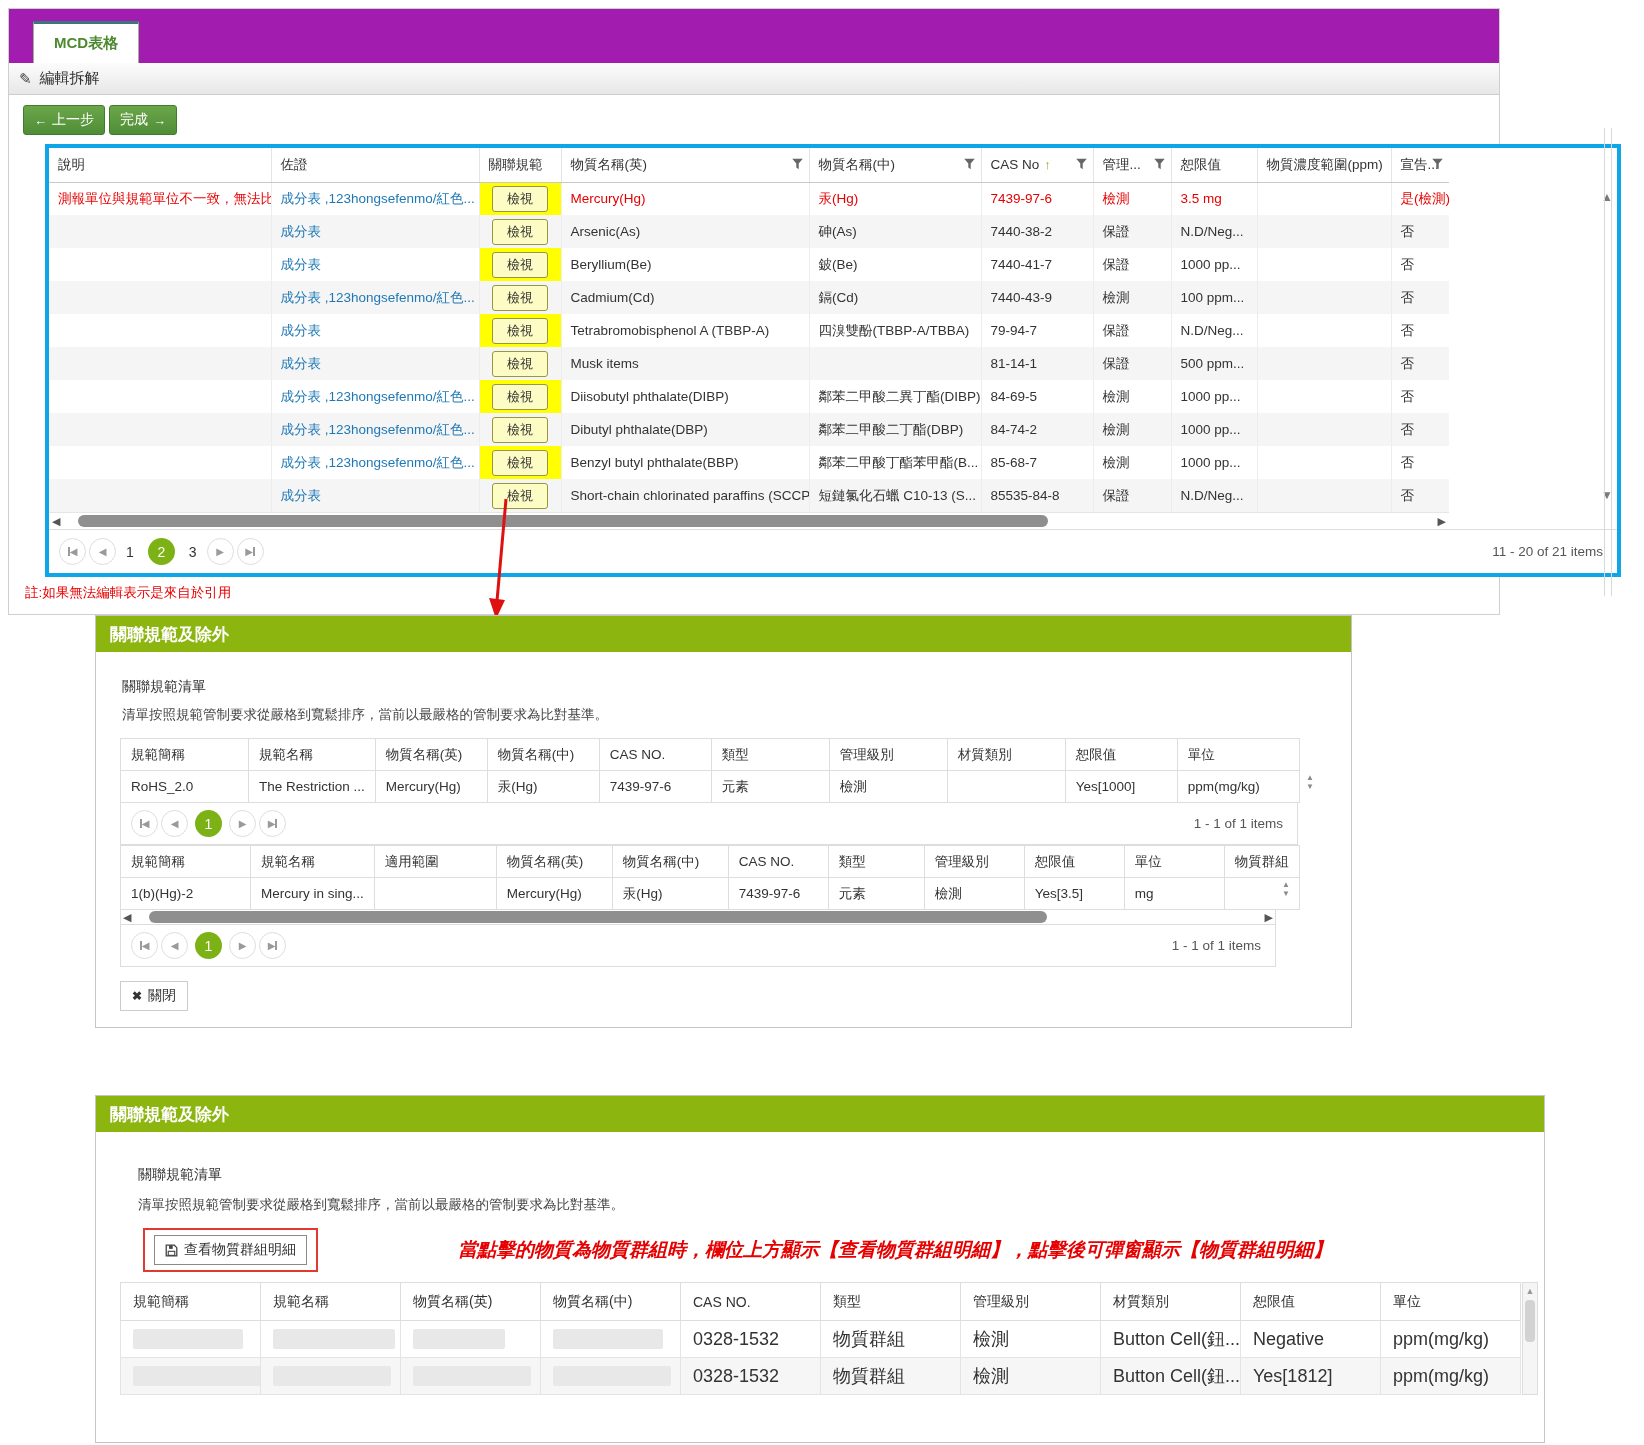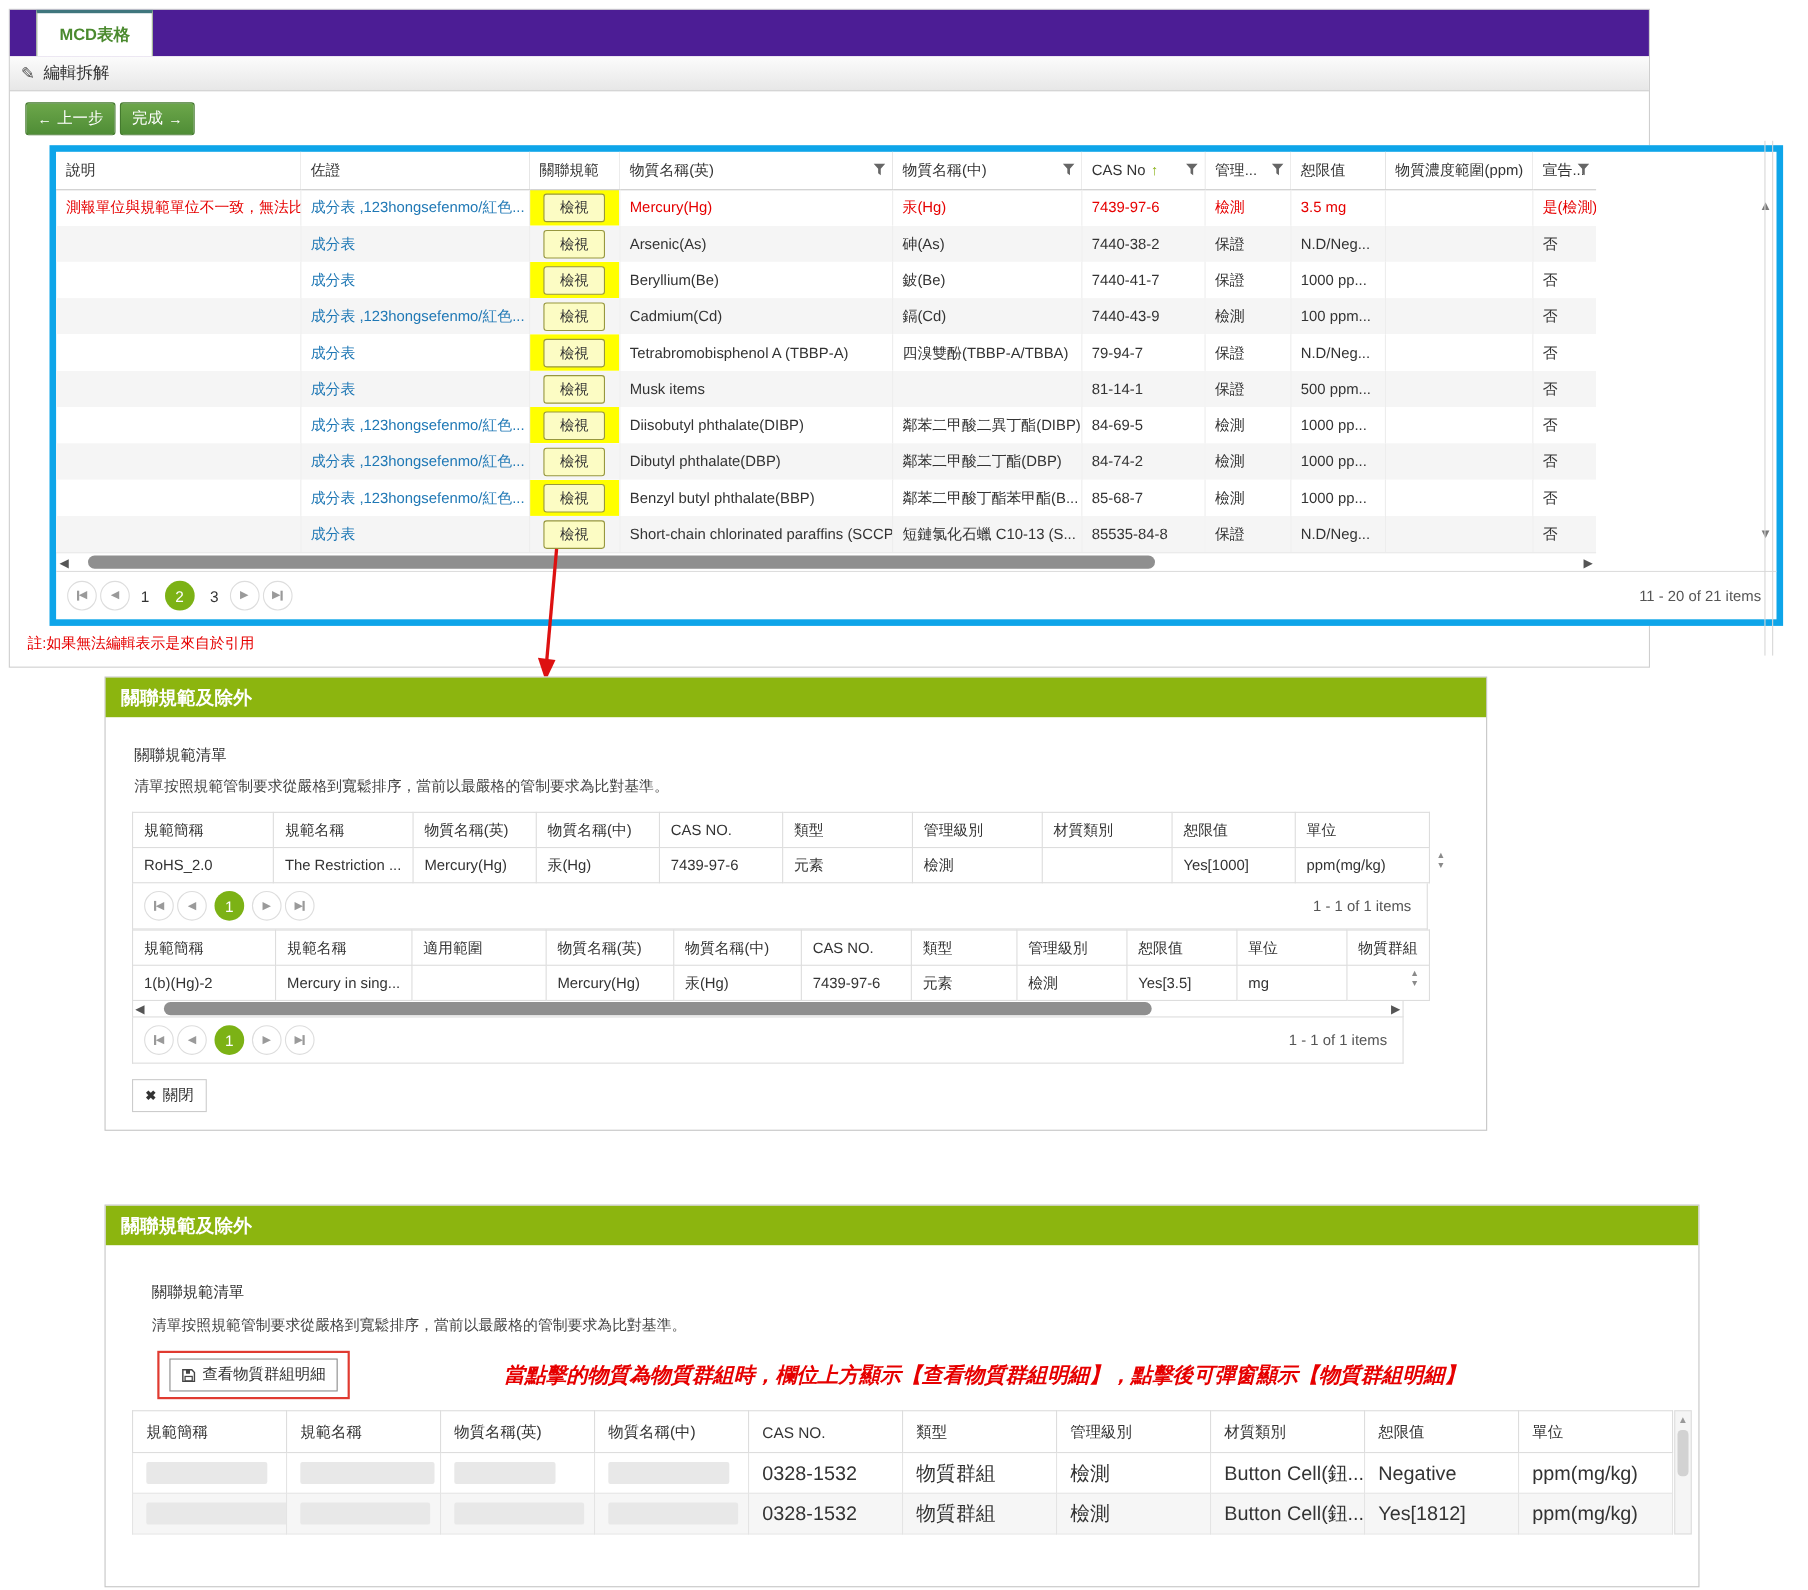--- a/index.html
+++ b/index.html
@@ -2,35 +2,35 @@
 <html><head>
 <meta charset="utf-8">
 <style>
   * { margin:0; padding:0; box-sizing:border-box; }
   html,body { width:1644px; height:1445px; background:#fff; overflow:hidden;
     font-family:"Liberation Sans","DejaVu Sans",sans-serif; color:#333; }
   .page { position:relative; width:1644px; height:1445px; }
 
   
   .win { position:absolute; left:8px; top:8px; width:1492px; border:1px solid #cfcfcf; background:#fff; }
-  .tabband { height:42px; background:#4c1d95; position:relative; }
+  .tabband { height:54px; background:#a21caf; position:relative; }
   .tab { position:absolute; left:24px; bottom:0; height:42px; background:#fff;
     border:1px solid #9fb195; border-bottom:none; border-top:3px solid #3f767d;
     display:flex; align-items:center; padding:0 20px; font-weight:bold; font-size:15px; color:#4b8a2f; }
   .toolbar { height:32px; background:linear-gradient(#fcfcfc,#e7e7e7); border-bottom:1px solid #ccc;
     display:flex; align-items:center; gap:8px; padding:0 10px; font-size:15px; color:#333; }
   .edit-icon { font-size:15px; color:#444; }
   .content { padding:10px 14px 4px 14px; }
   .btn-row { display:flex; gap:4px; margin-bottom:9px; }
   .grn { display:inline-flex; align-items:center; gap:5px; padding:5px 10px;
     background:linear-gradient(#6ca64a,#4f8d36); border:1px solid #447a2e; border-radius:3px;
     color:#fff; font-size:14px; cursor:pointer; }
   .grn .arr { font-size:13px; }
 
-  .grid { position:relative; margin-left:22px; width:1576px; border:6px solid #0ea5e9; background:#fff; }
+  .grid { position:relative; margin-left:22px; width:1576px; border:4px solid #0ea5e9; background:#fff; }
   .grid table { border-collapse:collapse; table-layout:fixed; width:1400px; }
   .grid th { height:34px; border-bottom:1px solid #c9c9c9; border-left:1px solid #e4e4e4;
     font-weight:normal; font-size:13.5px; color:#333; text-align:left; padding:0 20px 0 9px;
     position:relative; white-space:nowrap; overflow:hidden; background:#fff; }
   .grid th:first-child { border-left:none; }
   .grid td { height:33px; border-left:1px solid #ededed; font-size:13.5px; padding:0 9px;
     white-space:nowrap; overflow:hidden; }
   .grid td:first-child { border-left:none; }
   .grid tr.alt td { background:#f5f5f5; }
   .grid tr.alert td { color:#e60000; }

